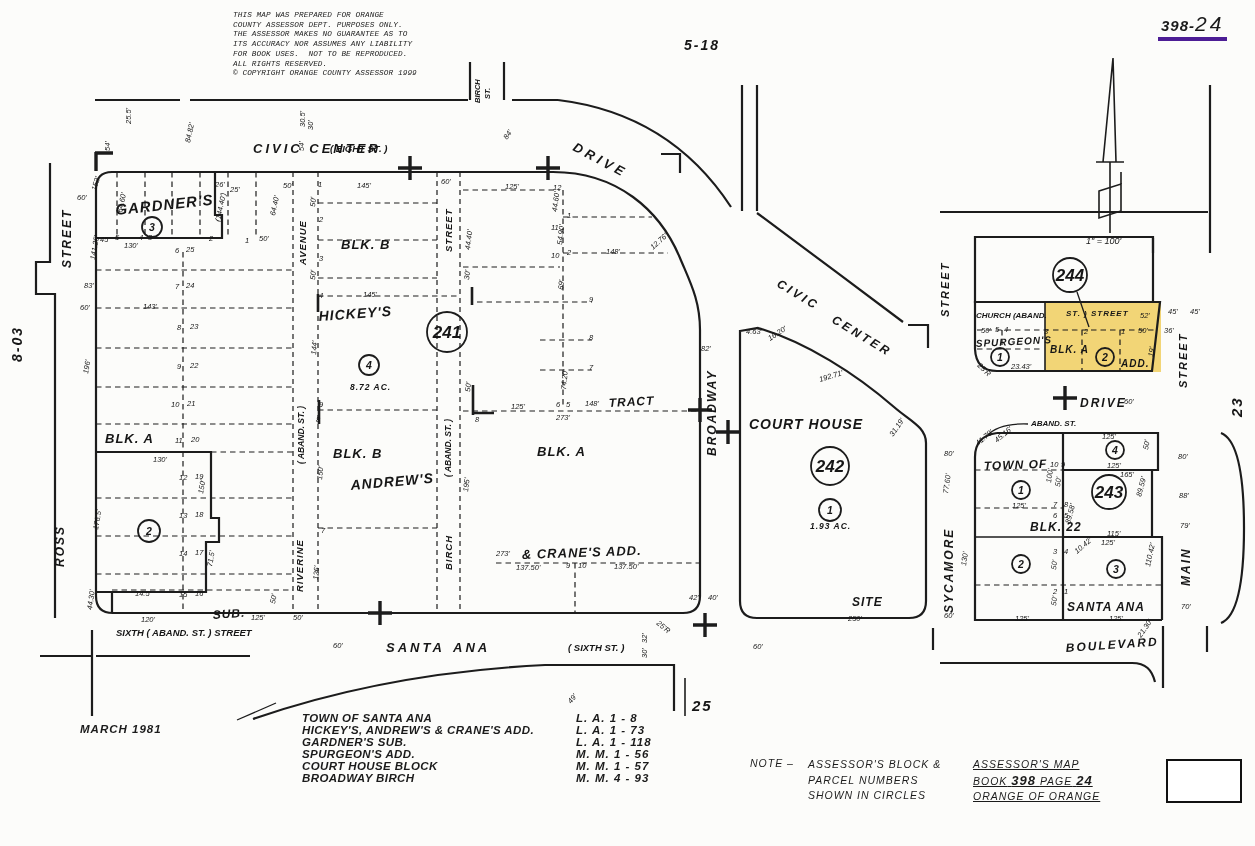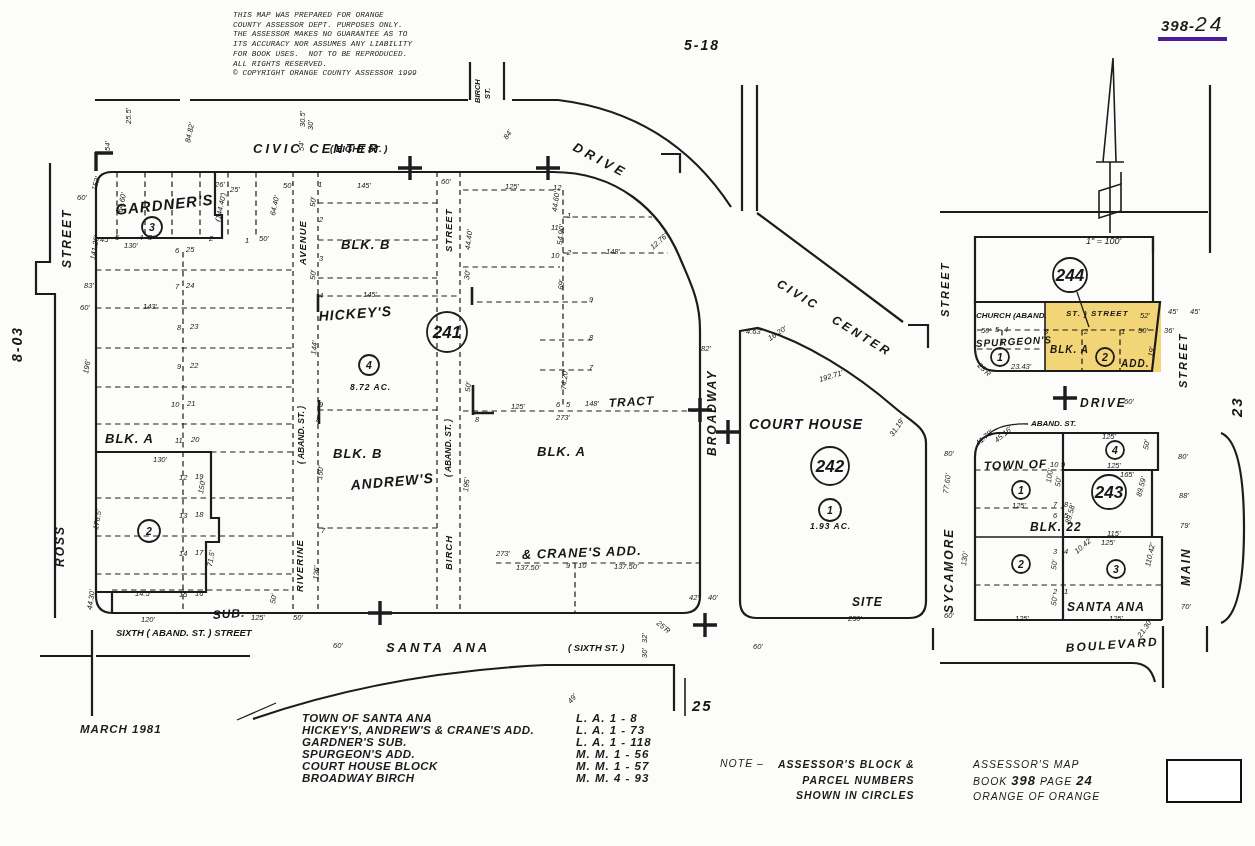--- a/index.html
+++ b/index.html
@@ -20,25 +20,25 @@
   .disclaimer{position:absolute;left:233px;top:11px;font:italic 7.7px/1.26 "Liberation Mono",monospace;
               letter-spacing:.1px;white-space:pre;color:#222;}
   .sheet{position:absolute;left:1158px;top:12px;border-bottom:4px solid #4c1d95;padding:0 3px 1px 3px;}
   .sheet .prefix{font:italic bold 15px "Liberation Sans",sans-serif;letter-spacing:1px;}
   .sheet .num{font:italic 21px "Liberation Sans",sans-serif;letter-spacing:3px;}
   .date{position:absolute;left:80px;top:723px;font:italic bold 11.5px "Liberation Sans",sans-serif;letter-spacing:1px;}
   .legend{position:absolute;left:258px;top:712px;margin-left:44px;}
   .legend-row{display:flex;line-height:13.3px;}
   .legend-name{width:274px;font:italic bold 11.5px "Liberation Sans",sans-serif;letter-spacing:.4px;}
   .legend-ref{font:italic bold 11.5px "Liberation Sans",sans-serif;letter-spacing:1px;text-align:center;}
-  .note{position:absolute;left:720px;top:757px;display:flex;font:italic 10.5px "Liberation Sans",sans-serif;letter-spacing:1px;text-align:right;}
+  .note{position:absolute;left:750px;top:757px;display:flex;font:italic 10.5px "Liberation Sans",sans-serif;letter-spacing:1px;}
   .note-prefix{margin-right:14px;}
-  .note-lines div{line-height:15.6px;font-weight:bold;}
+  .note-lines div{line-height:15.6px;}
   .mapinfo{position:absolute;left:973px;top:757px;font:italic 10.5px "Liberation Sans",sans-serif;letter-spacing:1px;}
-  .mapinfo div{line-height:15.6px;}
+  .mapinfo div{line-height:15.6px;text-decoration:underline;}
   .mapinfo .strong{font:italic bold 13px "Liberation Sans",sans-serif;letter-spacing:1px;}
   .corner-box{position:absolute;left:1166px;top:759px;width:72px;height:40px;border:2.6px solid #111;background:#fff;}
 </style>
 </head>
 <body>
 
 <div class="page">
 
   <svg id="map-svg" width="1255" height="846" viewBox="0 0 1255 846">
 

